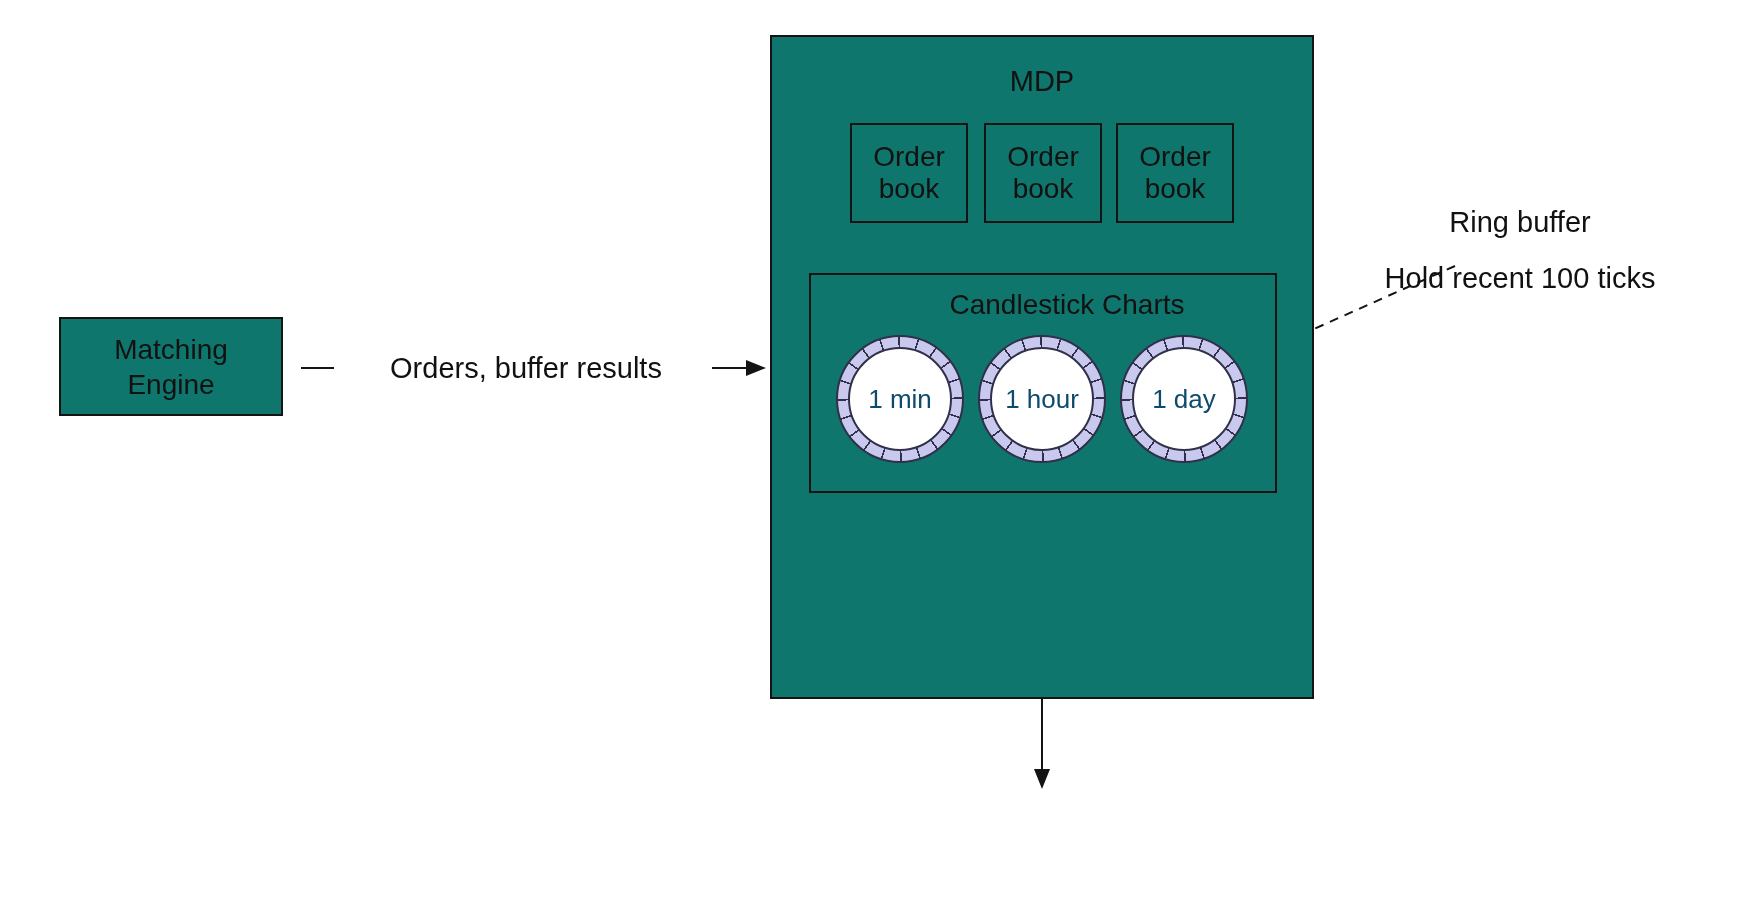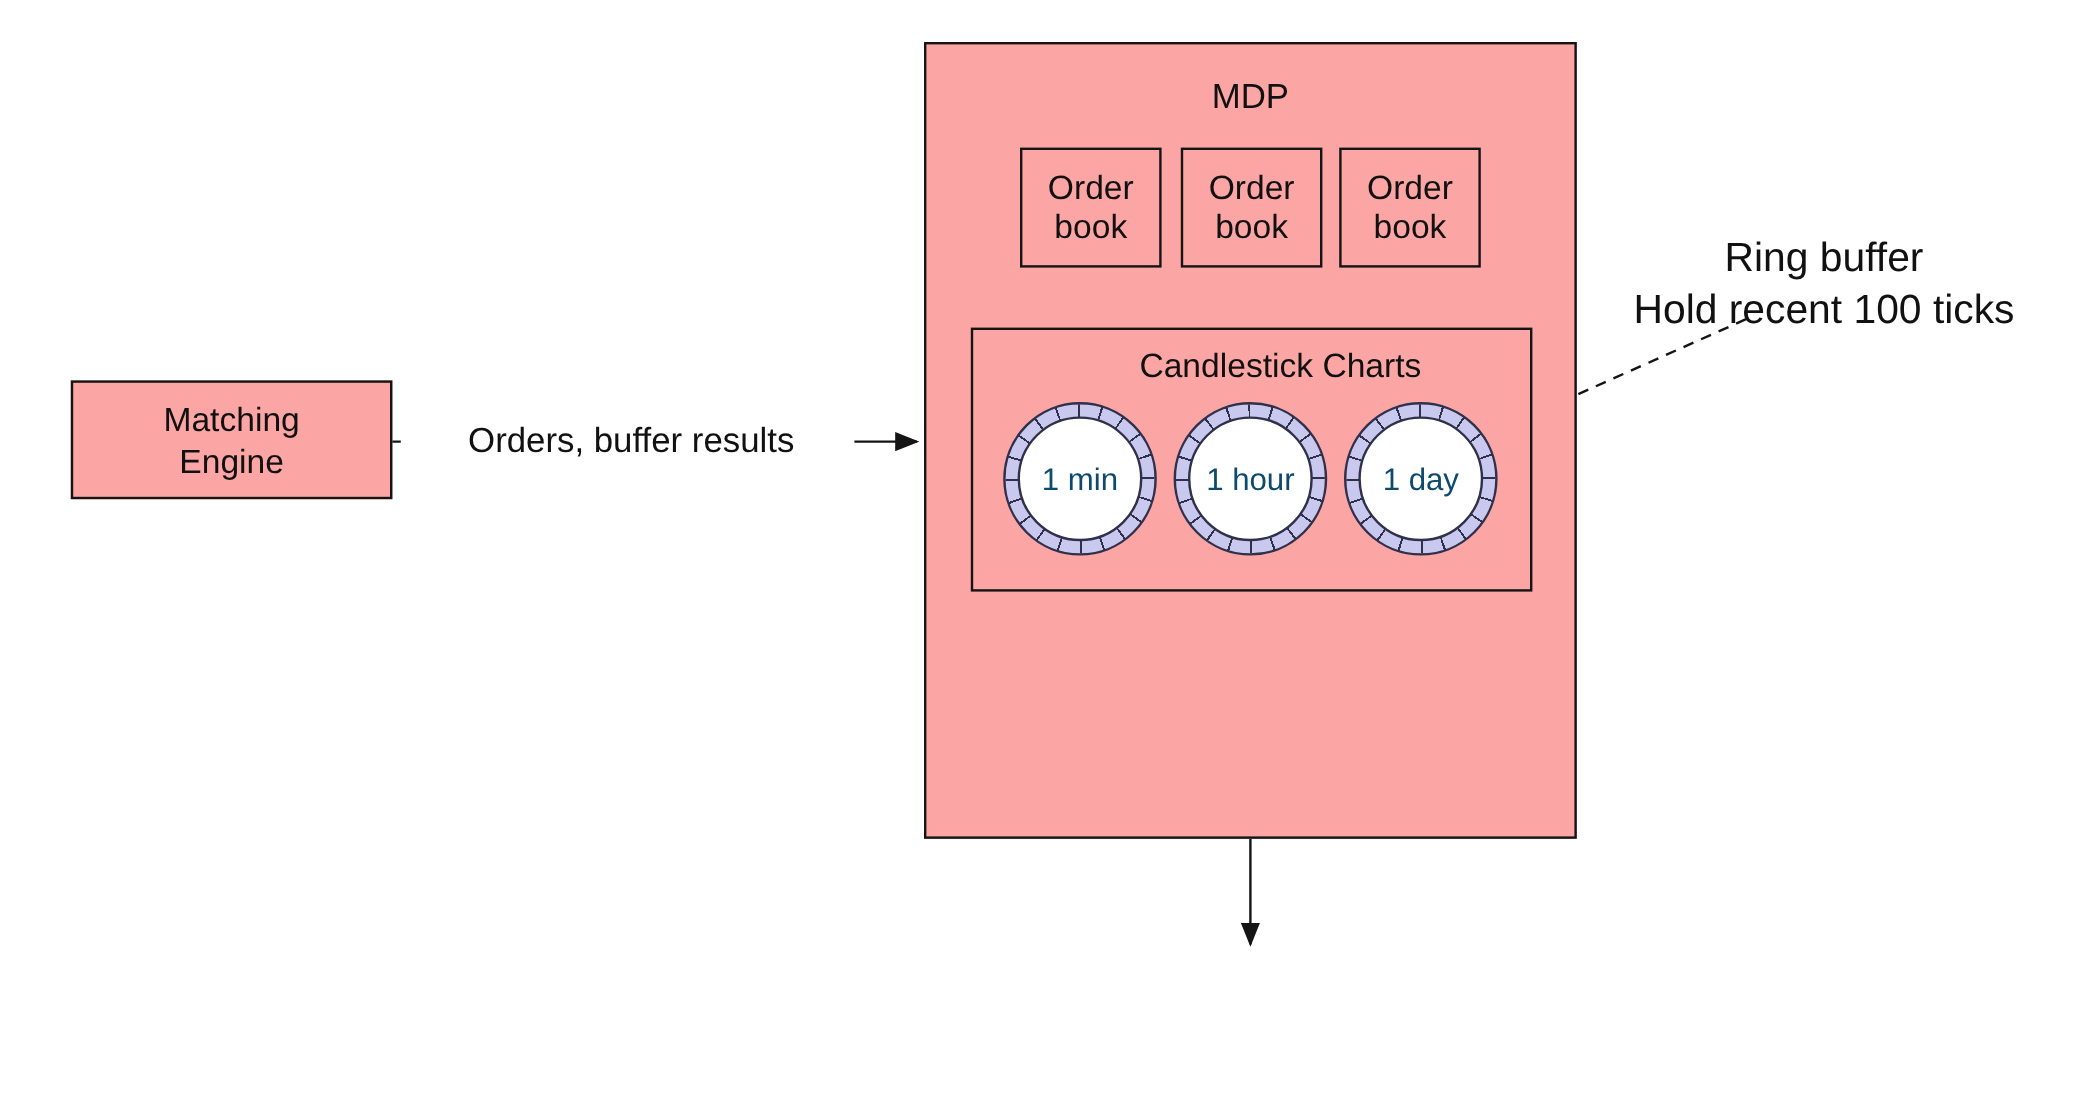--- a/index.html
+++ b/index.html
@@ -12,35 +12,35 @@
   #canvas {
     position: relative;
     width: 1738px;
     height: 916px;
     background: #ffffff;
     overflow: hidden;
   }
   .box {
     position: absolute;
     border: 2px solid #141414;
-    background: #fca5a5;
+    background: #0f766e;
     box-sizing: border-box;
   }
   .box-label {
     position: absolute;
     inset: 0;
     display: flex;
     align-items: center;
     justify-content: center;
     text-align: center;
     white-space: pre-line;
   }
   .fs28 { font-size: 28px; line-height: 33px; }
   .fs29 { font-size: 29px; line-height: 36px; }
-  #matching-engine { left: 59px; top: 317px; width: 268px; height: 99px; padding-left: 36px; }
+  #matching-engine { left: 59px; top: 317px; width: 224px; height: 99px; padding-left: 36px; }
   #matching-engine .box-label { line-height: 35px; }
   #orders-label {
     position: absolute; left: 340px; top: 350px; width: 372px; height: 37px;
     font-size: 29px; line-height: 37px; text-align: center; white-space: nowrap;
   }
   #mdp-box { left: 770px; top: 35px; width: 544px; height: 664px; }
   #mdp-title {
     position: absolute; left: 0; right: 0; top: 26px;
     font-size: 29px; line-height: 37px; text-align: center;
   }
@@ -73,21 +73,21 @@
     font-size: 26px;
     color: #0c4a6e;
   }
   #ring-1min  { left: 836px; }
   #ring-1hour { left: 978px; }
   #ring-1day  { left: 1120px; }
   #persistence-box { left: 919px; top: 564px; width: 246px; height: 99px; }
   #data-service-box { left: 919px; top: 793px; width: 246px; height: 99px; }
   #ring-annotation {
     position: absolute; left: 1340px; top: 194px; width: 360px;
-    font-size: 34px; line-height: 43px; text-align: center; white-space: pre-line;
+    font-size: 29px; line-height: 56px; text-align: center; white-space: pre-line;
   }
   #edge-layer {
     position: absolute; inset: 0;
     pointer-events: none;
   }
 </style>
 </head>
 <body>
 
 <div id="canvas">

